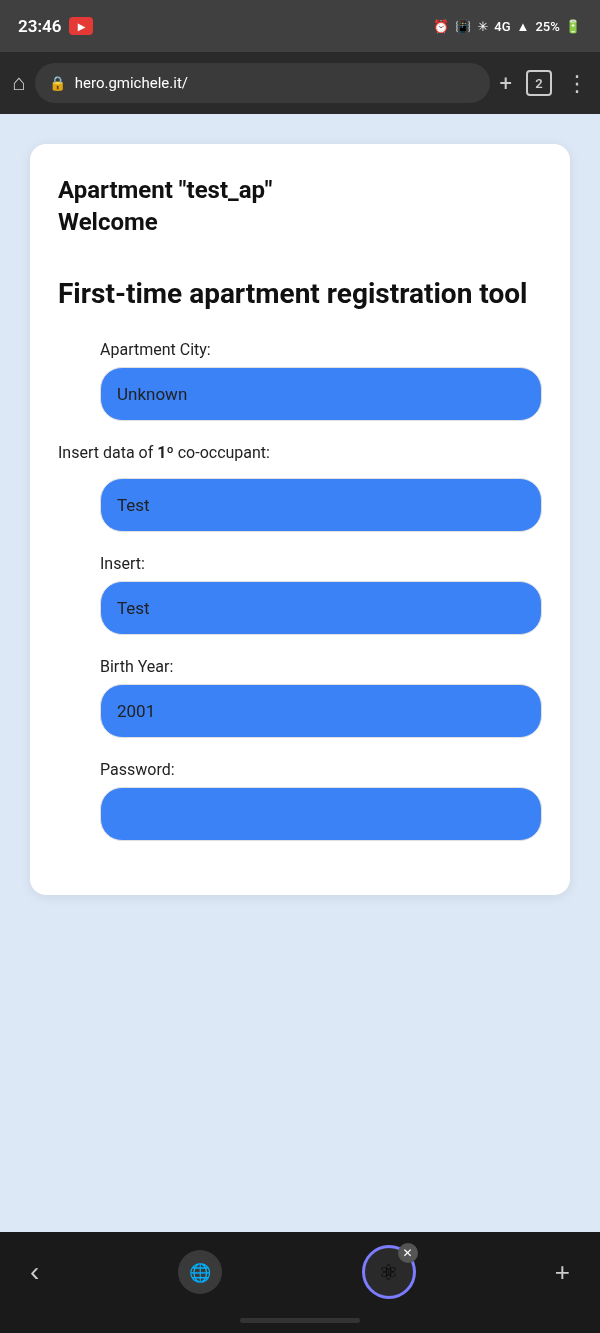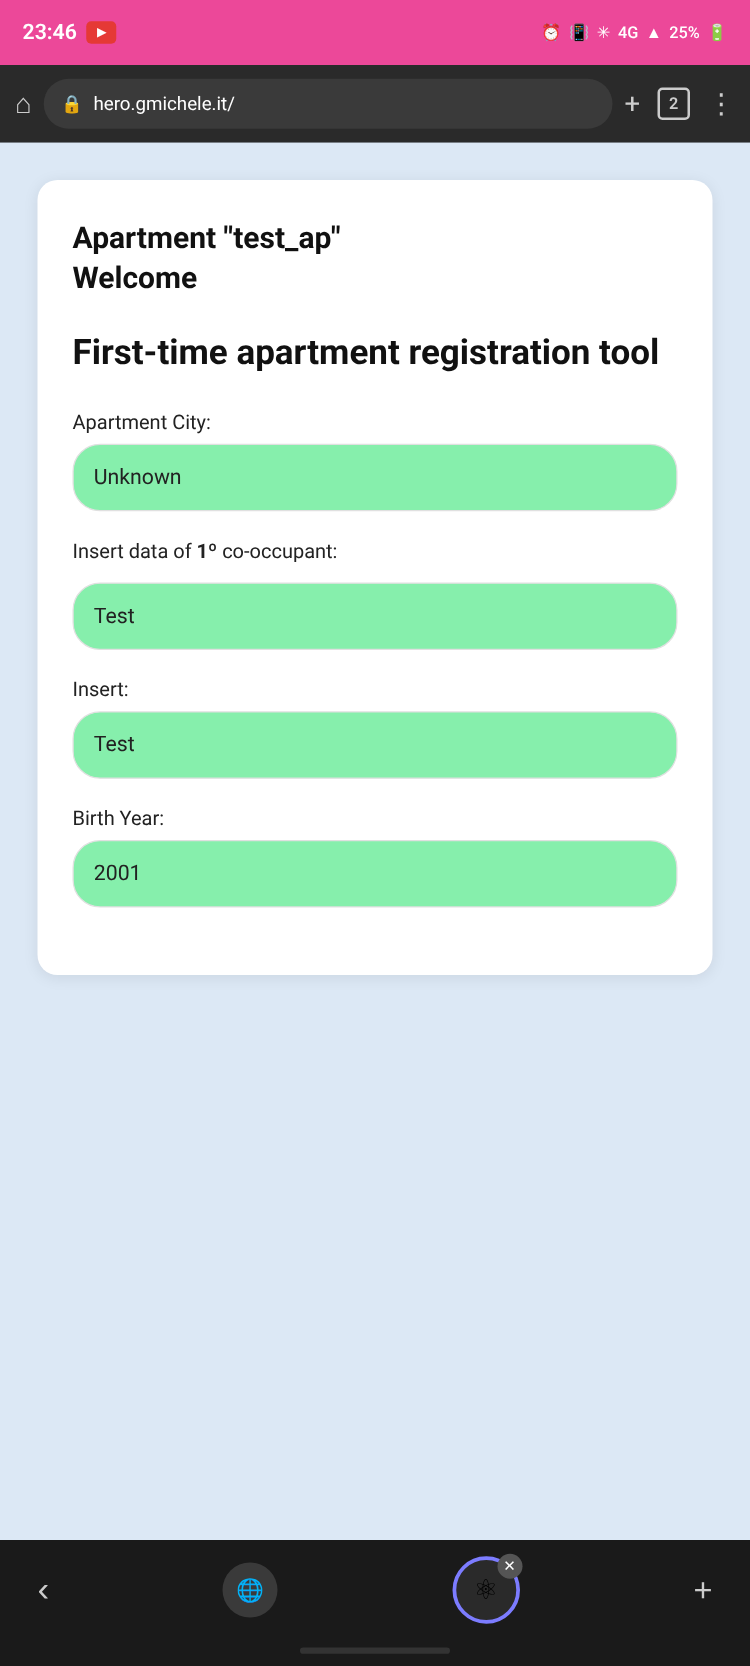--- a/index.html
+++ b/index.html
@@ -9,21 +9,21 @@
       width: 600px;
       min-height: 1333px;
       font-family: 'Roboto', Arial, sans-serif;
       background: #000;
       display: flex;
       flex-direction: column;
     }
 
     
     .status-bar {
-      background: #ec4899;
+      background: #404040;
       height: 52px;
       display: flex;
       justify-content: space-between;
       padding: 0 18px;
       color: #fff;
       font-size: 16px;
       font-weight: 500;
       flex-shrink: 0;
     }
     .status-left { display: flex; align-items: center; gap: 8px; }
@@ -106,45 +106,46 @@
       font-size: 24px;
       font-weight: 700;
       color: #111;
       margin-bottom: 4px;
     }
 
     .card-welcome {
       font-size: 24px;
       font-weight: 700;
       color: #111;
-      margin-bottom: 28px;
+      margin-bottom: 40px;
     }
 
     .card-subtitle {
       font-size: 28px;
       font-weight: 700;
       color: #111;
       margin-bottom: 28px;
       line-height: 1.3;
     }
 
     .form-group {
       margin-bottom: 22px;
+      margin-left: 42px;
     }
 
     .form-label {
       font-size: 16px;
       color: #222;
       margin-bottom: 8px;
       display: block;
     }
 
     .form-input {
       width: 100%;
-      background: #86efac;
+      background: #3b82f6;
       border: 1.5px solid #e0e0e0;
       border-radius: 22px;
       padding: 16px 16px;
       font-size: 17px;
       color: #222;
       outline: none;
       font-family: inherit;
     }
 
     .insert-label {
@@ -291,20 +292,24 @@
     <div class="form-group">
       <label class="form-label">Insert:</label>
       <input class="form-input" type="text" value="Test" style="">
     </div>
 
     <div class="form-group">
       <label class="form-label">Birth Year:</label>
       <input class="form-input" type="text" value="2001" style="">
     </div>
 
+    <div class="form-group">
+      <label class="form-label">Password:</label>
+      <input class="form-input" type="password" value="" style="">
+    </div>
 
   </div>
 </div>
 
 <div class="bottom-nav">
   <button class="nav-btn">
     <span style="font-size:28px;">‹</span>
   </button>
   <div class="nav-icon-round">🌐</div>
   <div class="nav-icon-app">

